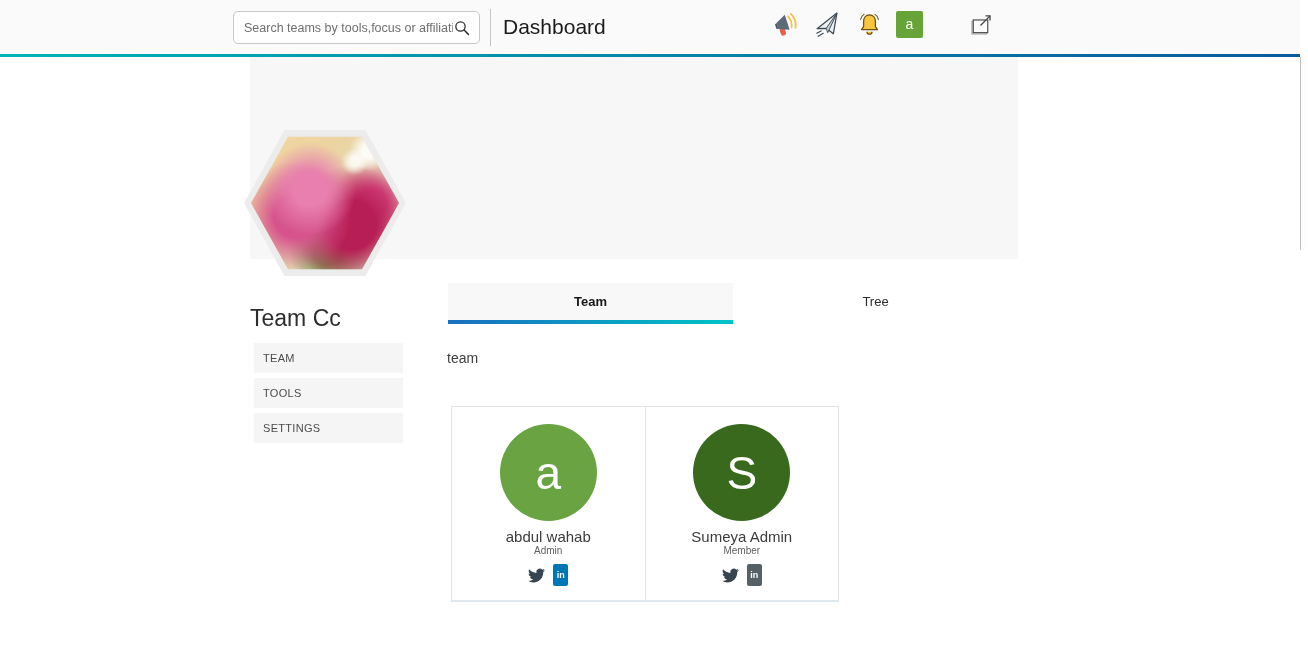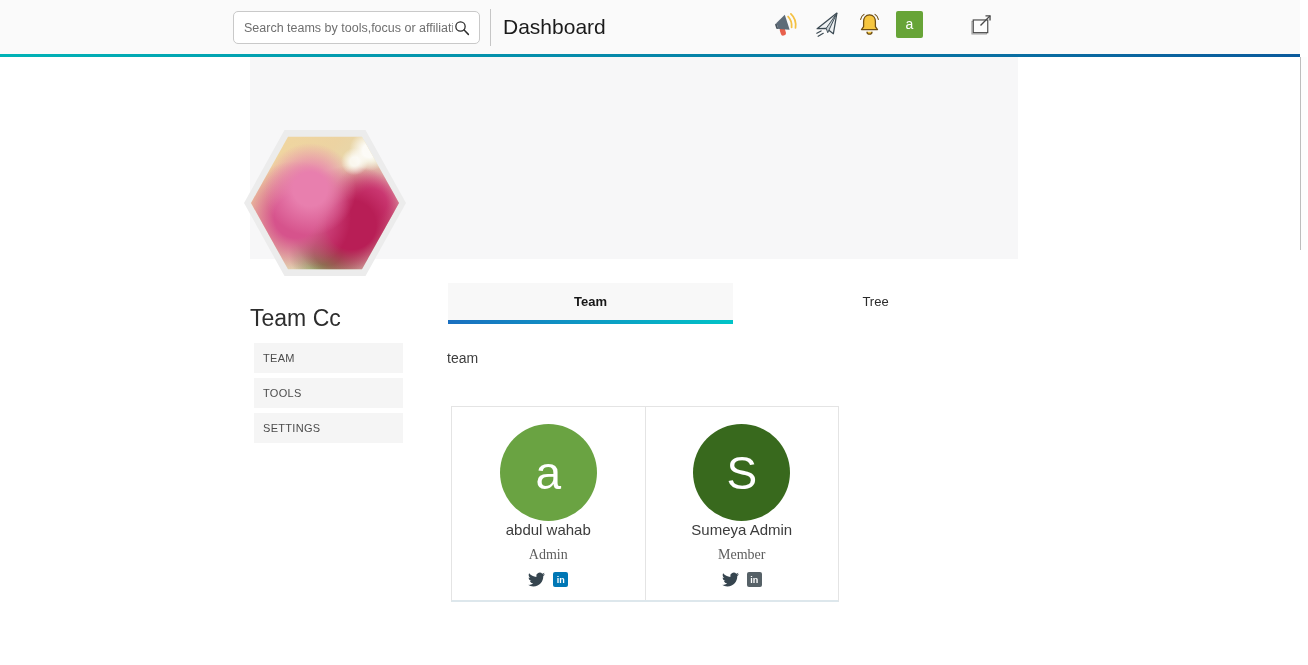--- a/index.html
+++ b/index.html
@@ -166,26 +166,26 @@
     cursor: pointer;
   }
   .card + .card { border-left: 1px solid #e4e4e4; }
   .member-avatar {
     width: 97px; height: 97px; border-radius: 50%;
     display: flex; align-items: center; justify-content: center;
     color: #ffffff; font-size: 46px;
   }
   .avatar-color-0 { background: #6aa342; }
   .avatar-color-1 { background: #38691d; }
-  .member-name { margin-top: 0; font-size: 15px; color: #3c3c3c; }
-  .member-role { margin-top: 9px; font-size: 14px; color: #5e5e5e; font-family: Liberation Serif, serif; }
+  .member-name { margin-top: 7px; font-size: 15px; color: #3c3c3c; }
+  .member-role { font-size: 10px; color: #5e5e5e; }
   .member-social { margin-top: 8px; display: flex; align-items: center; gap: 8px; }
   .tw-icon { width: 17px; height: 17px; cursor: pointer; }
   .li-icon {
-    width: 15px; height: 15px; border-radius: 2px;
+    width: 15px; height: 22px; border-radius: 2px;
     color: #ffffff; font-size: 9px; font-weight: bold;
     display: inline-flex; align-items: center; justify-content: center;
     cursor: pointer;
   }
   .li-color-0 { background: #0077b5; }
   .li-color-1 { background: #566167; }
 </style>
 </head>
 <body>
 

